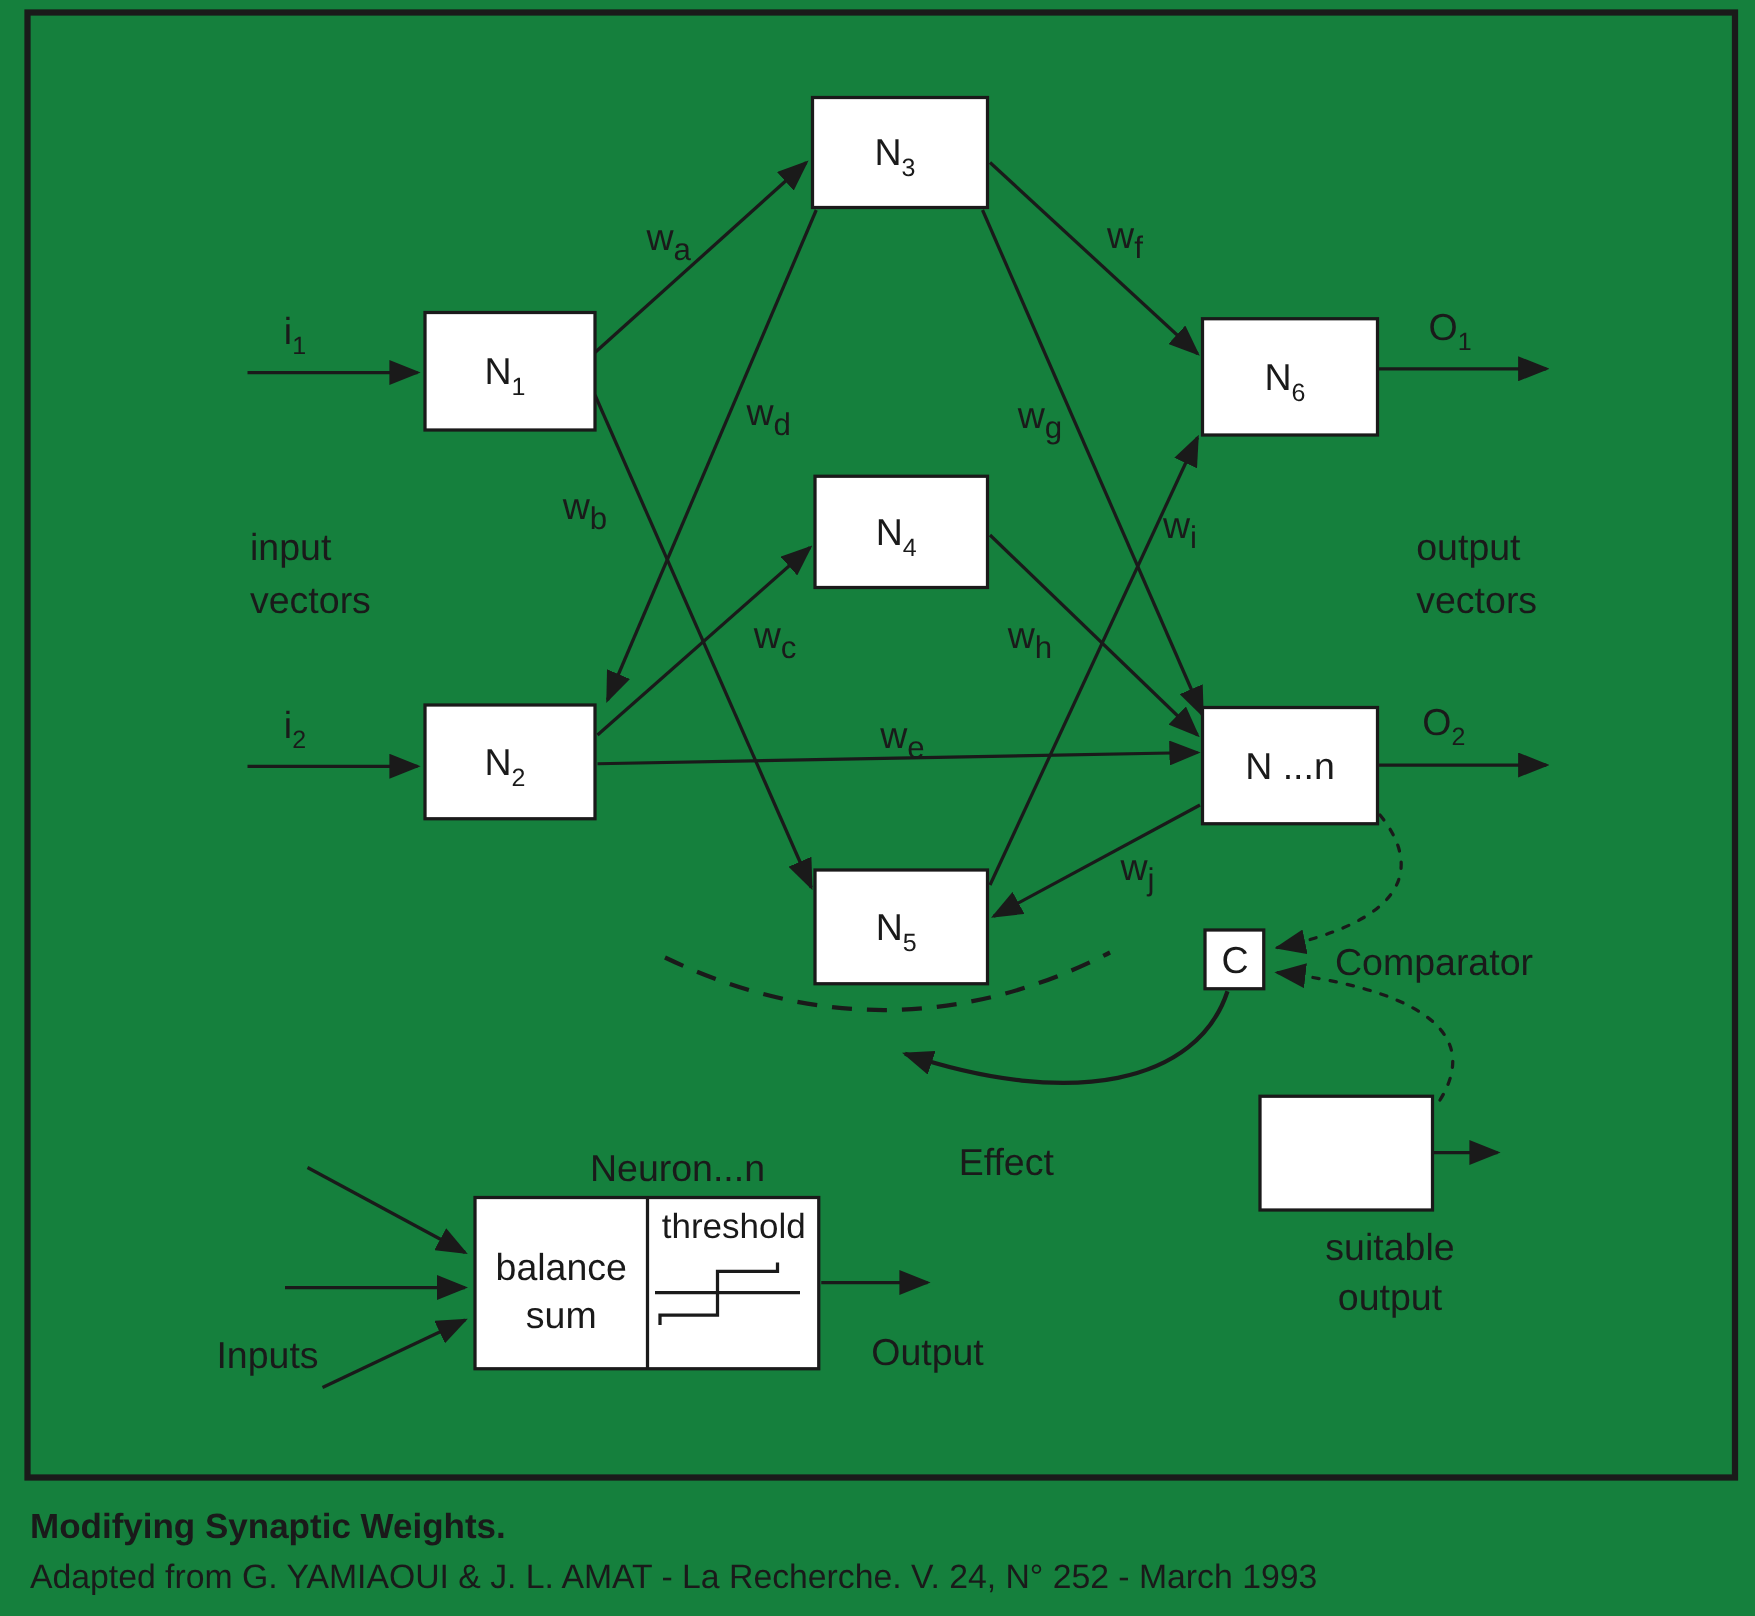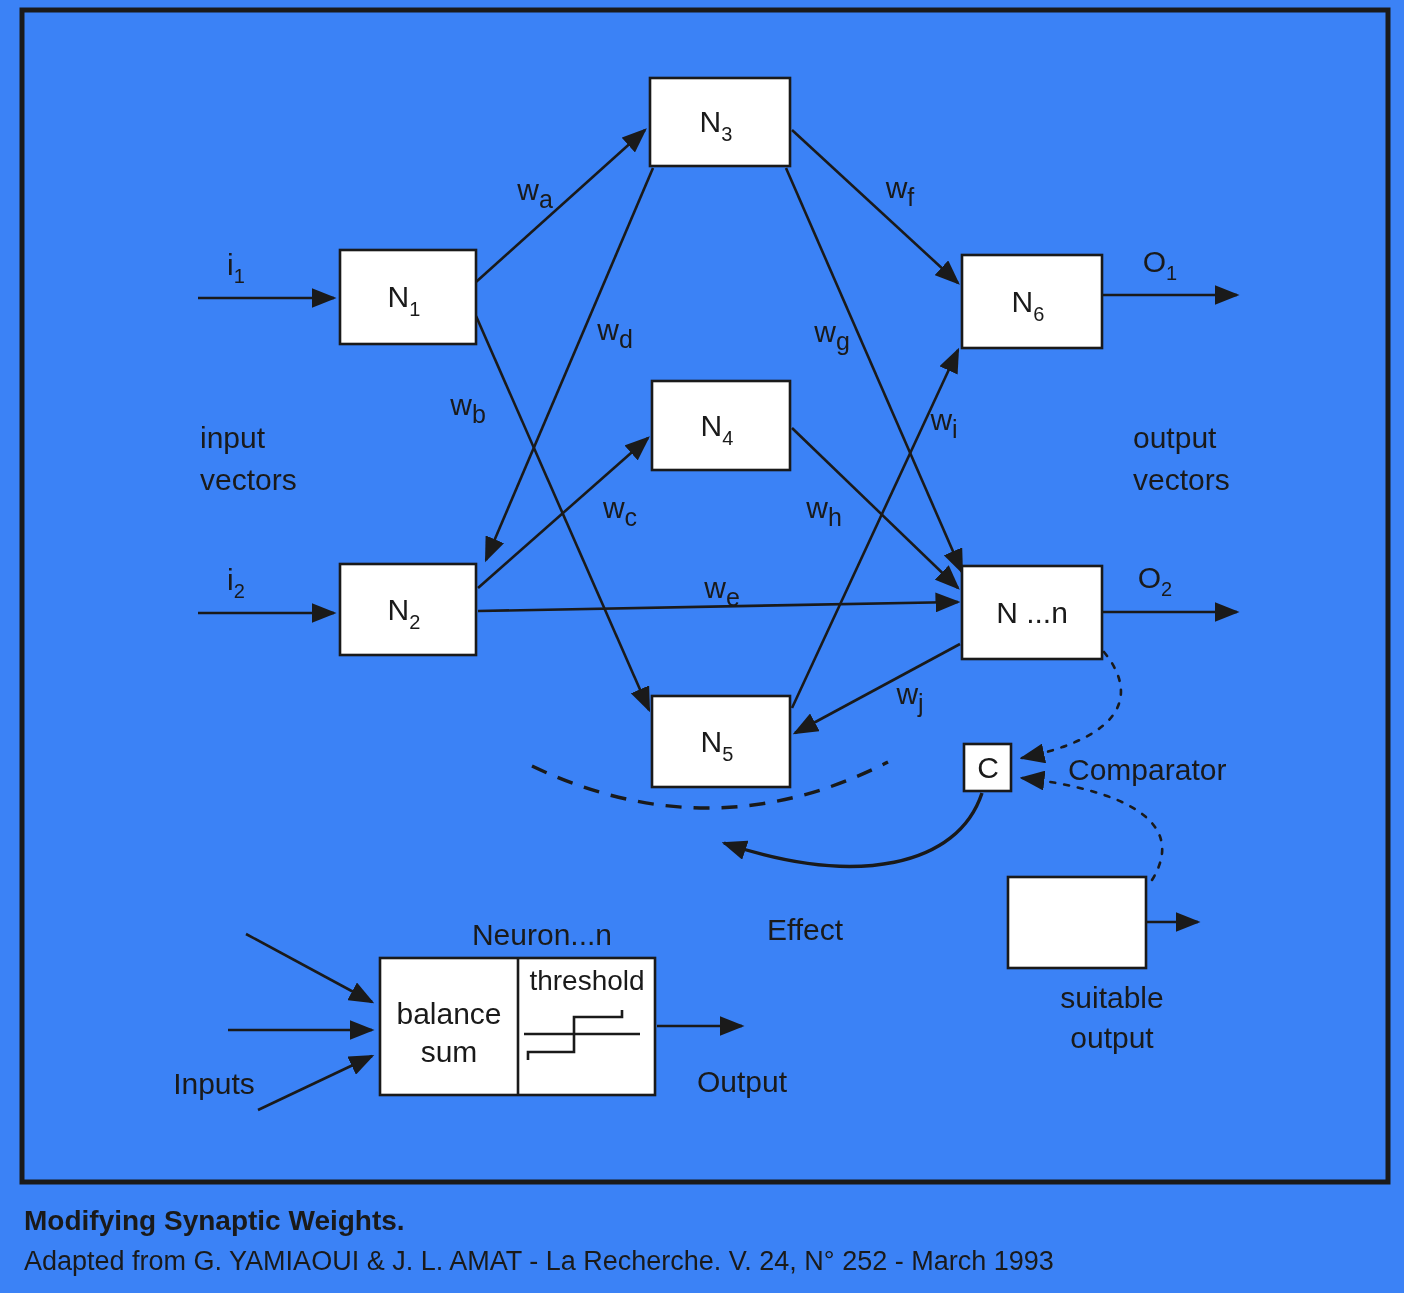--- a/index.html
+++ b/index.html
@@ -1,20 +1,20 @@
 <!DOCTYPE html>
 <html><head>
 <meta charset="utf-8">
 <style>
   html, body { margin: 0; padding: 0; background: #ffffff; }
   .page {
     position: relative;
     width: 1404px;
     height: 1293px;
-    background: #3b82f6;
+    background: #15803d;
     font-family: "Liberation Sans", sans-serif;
   }
   svg { display: block; }
   text { fill: #1a1a1a; font-family: "Liberation Sans", sans-serif; }
   .node-box { fill: #ffffff; stroke: #1a1a1a; stroke-width: 2.6px; }
   .edge { stroke: #1a1a1a; stroke-width: 2.6px; fill: none; }
   .thick { stroke-width: 3.4px; }
 </style>
 </head>
 <body>

